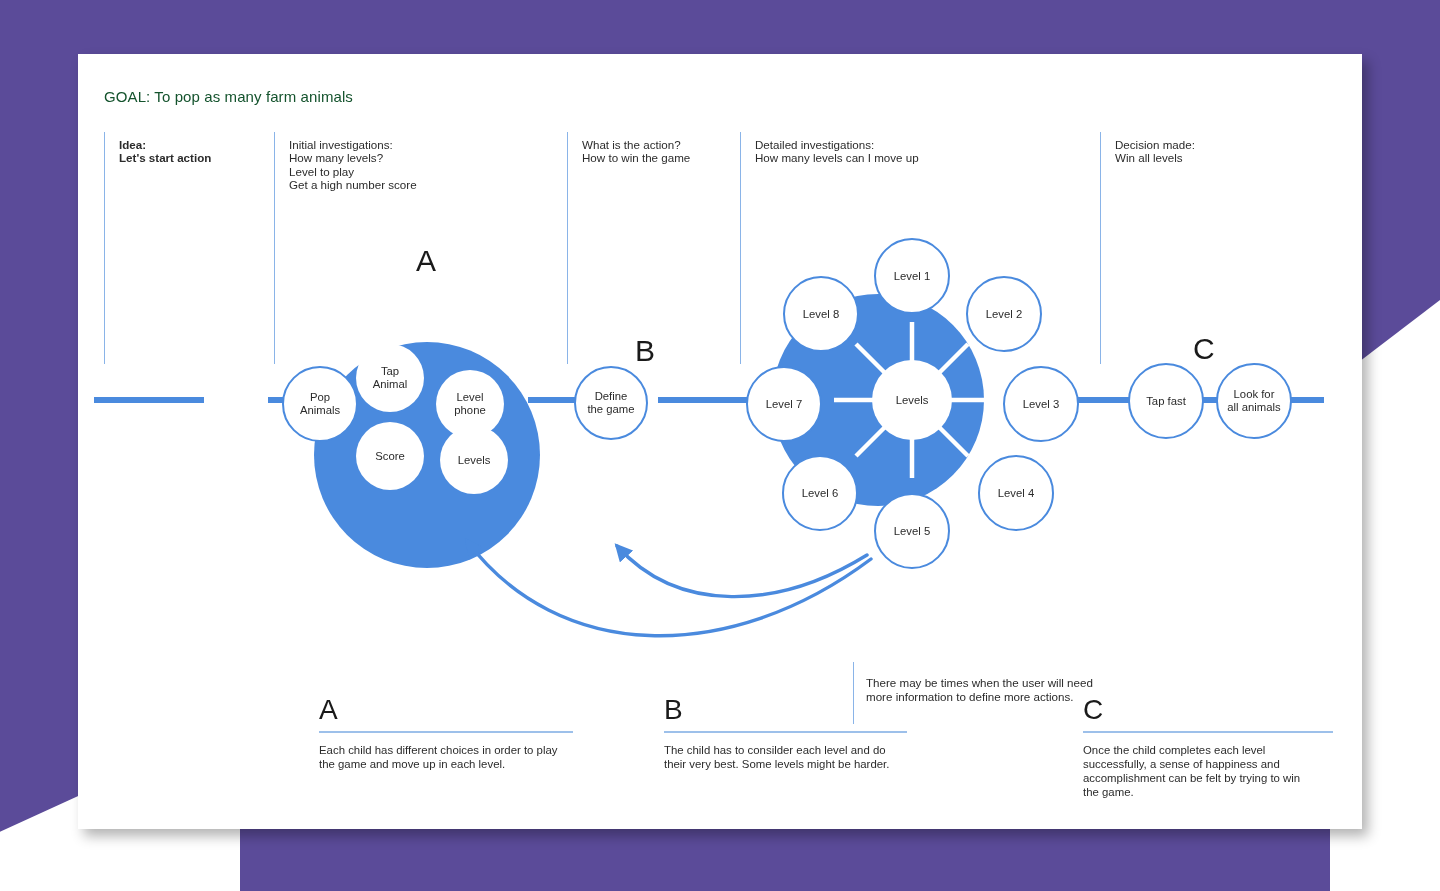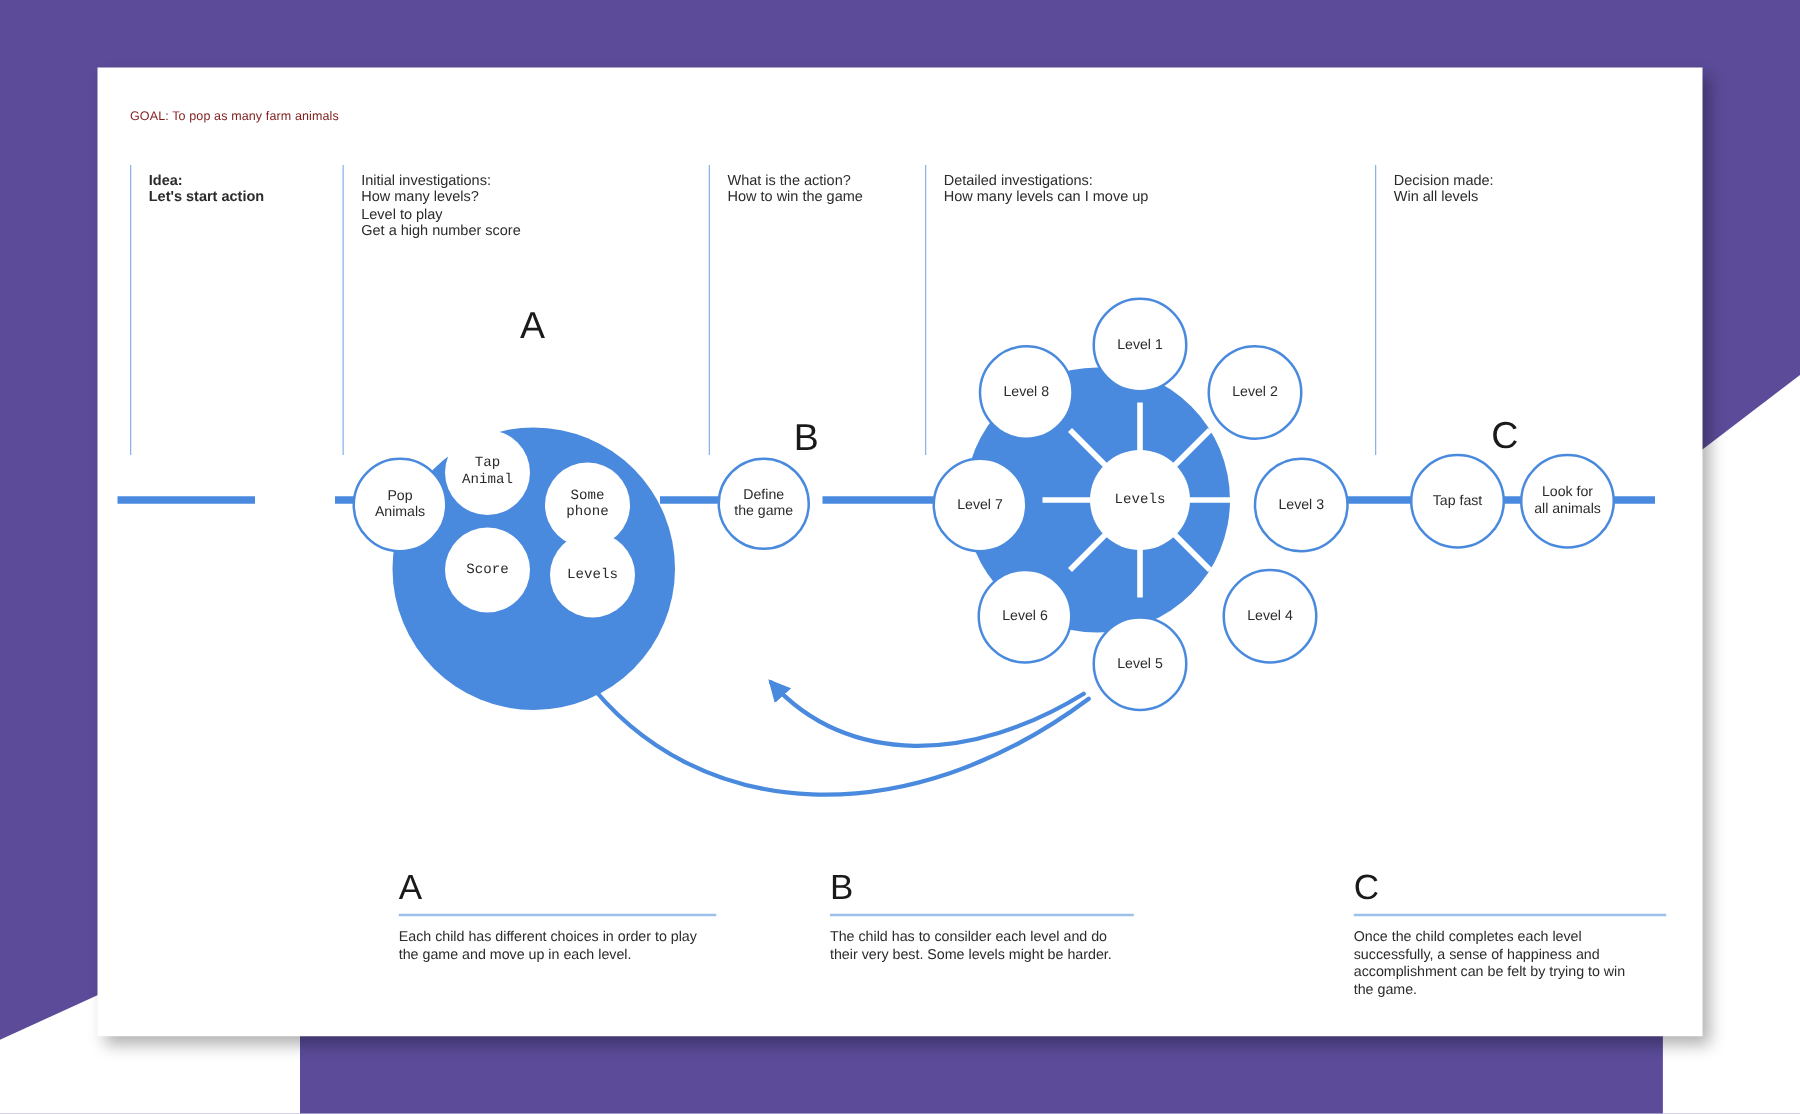--- a/index.html
+++ b/index.html
@@ -53,22 +53,22 @@
     width: 1284px;
     height: 775px;
     background: #ffffff;
     box-shadow: 6px 7px 12px rgba(0,0,0,0.30);
   }
 
   #goal-text {
     position: absolute;
     left: 26px;
     top: 34px;
-    font-size: 10px;
-    color: #7f1d1d;
+    font-size: 15px;
+    color: #14532d;
     letter-spacing: 0.1px;
     white-space: nowrap;
   }
 
   
   .col-head {
     position: absolute;
     border-left: 1.6px solid #8ab4e8;
     padding-left: 14px;
     box-sizing: border-box;
@@ -114,21 +114,20 @@
     z-index: 6;
   }
   .node .nlabel {
     font-size: 11.3px;
     line-height: 13px;
     white-space: pre-line;
   }
   .node.plain {
     border: none;
     z-index: 7;
-    font-family: Liberation Mono, monospace;
   }
 
   
   .blob {
     position: absolute;
     border-radius: 50%;
     background: #4a8ade;
     z-index: 2;
   }
 
@@ -262,21 +261,21 @@
     <div class="node" style="left:204px; top:312px; width:76px; height:76px;">
       <span class="nlabel">Pop
 Animals</span>
     </div>
 
     <div class="node plain" style="left:278px; top:290px; width:68px; height:68px;">
       <span class="nlabel">Tap
 Animal</span>
     </div>
     <div class="node plain" style="left:358px; top:316px; width:68px; height:68px;">
-      <span class="nlabel">Some
+      <span class="nlabel">Level
 phone</span>
     </div>
     <div class="node plain" style="left:278px; top:368px; width:68px; height:68px;">
       <span class="nlabel">Score</span>
     </div>
     <div class="node plain" style="left:362px; top:372px; width:68px; height:68px;">
       <span class="nlabel">Levels</span>
     </div>
 
     <div class="cluster-letter" style="left:338px; top:192px;">A</div>
@@ -328,20 +327,26 @@
     <svg id="arrows" viewBox="0 0 1284 775" preserveAspectRatio="none">
       <defs>
         <marker id="arw" viewBox="0 0 10 10" refX="8" refY="5" markerWidth="5.2" markerHeight="5.2" orient="auto-start-reverse">
           <path d="M 0 0 L 10 5 L 0 10 z" fill="#4a8ade"></path>
         </marker>
       </defs>
       <path d="M 789 501 C 700 556 600 560 539 492" fill="none" stroke="#4a8ade" stroke-width="3.4" stroke-linecap="round" marker-end="url(#arw)"></path>
       <path d="M 793 505 C 650 612 480 608 389 487" fill="none" stroke="#4a8ade" stroke-width="3.4" stroke-linecap="round" marker-end="url(#arw)"></path>
     </svg>
 
+    <div id="note-block">
+      <div class="note-lines">
+        <div class="note-line">There may be times when the user will need</div>
+        <div class="note-line">more information to define more actions.</div>
+      </div>
+    </div>
 
     <div class="legend" style="left:241px; top:641px; width:254px;">
       <div class="lg-letter">A</div>
       <div class="lg-rule"></div>
       <div class="lg-body">
         <div class="bl">Each child has different choices in order to play</div>
         <div class="bl">the game and move up in each level.</div>
       </div>
     </div>
 

